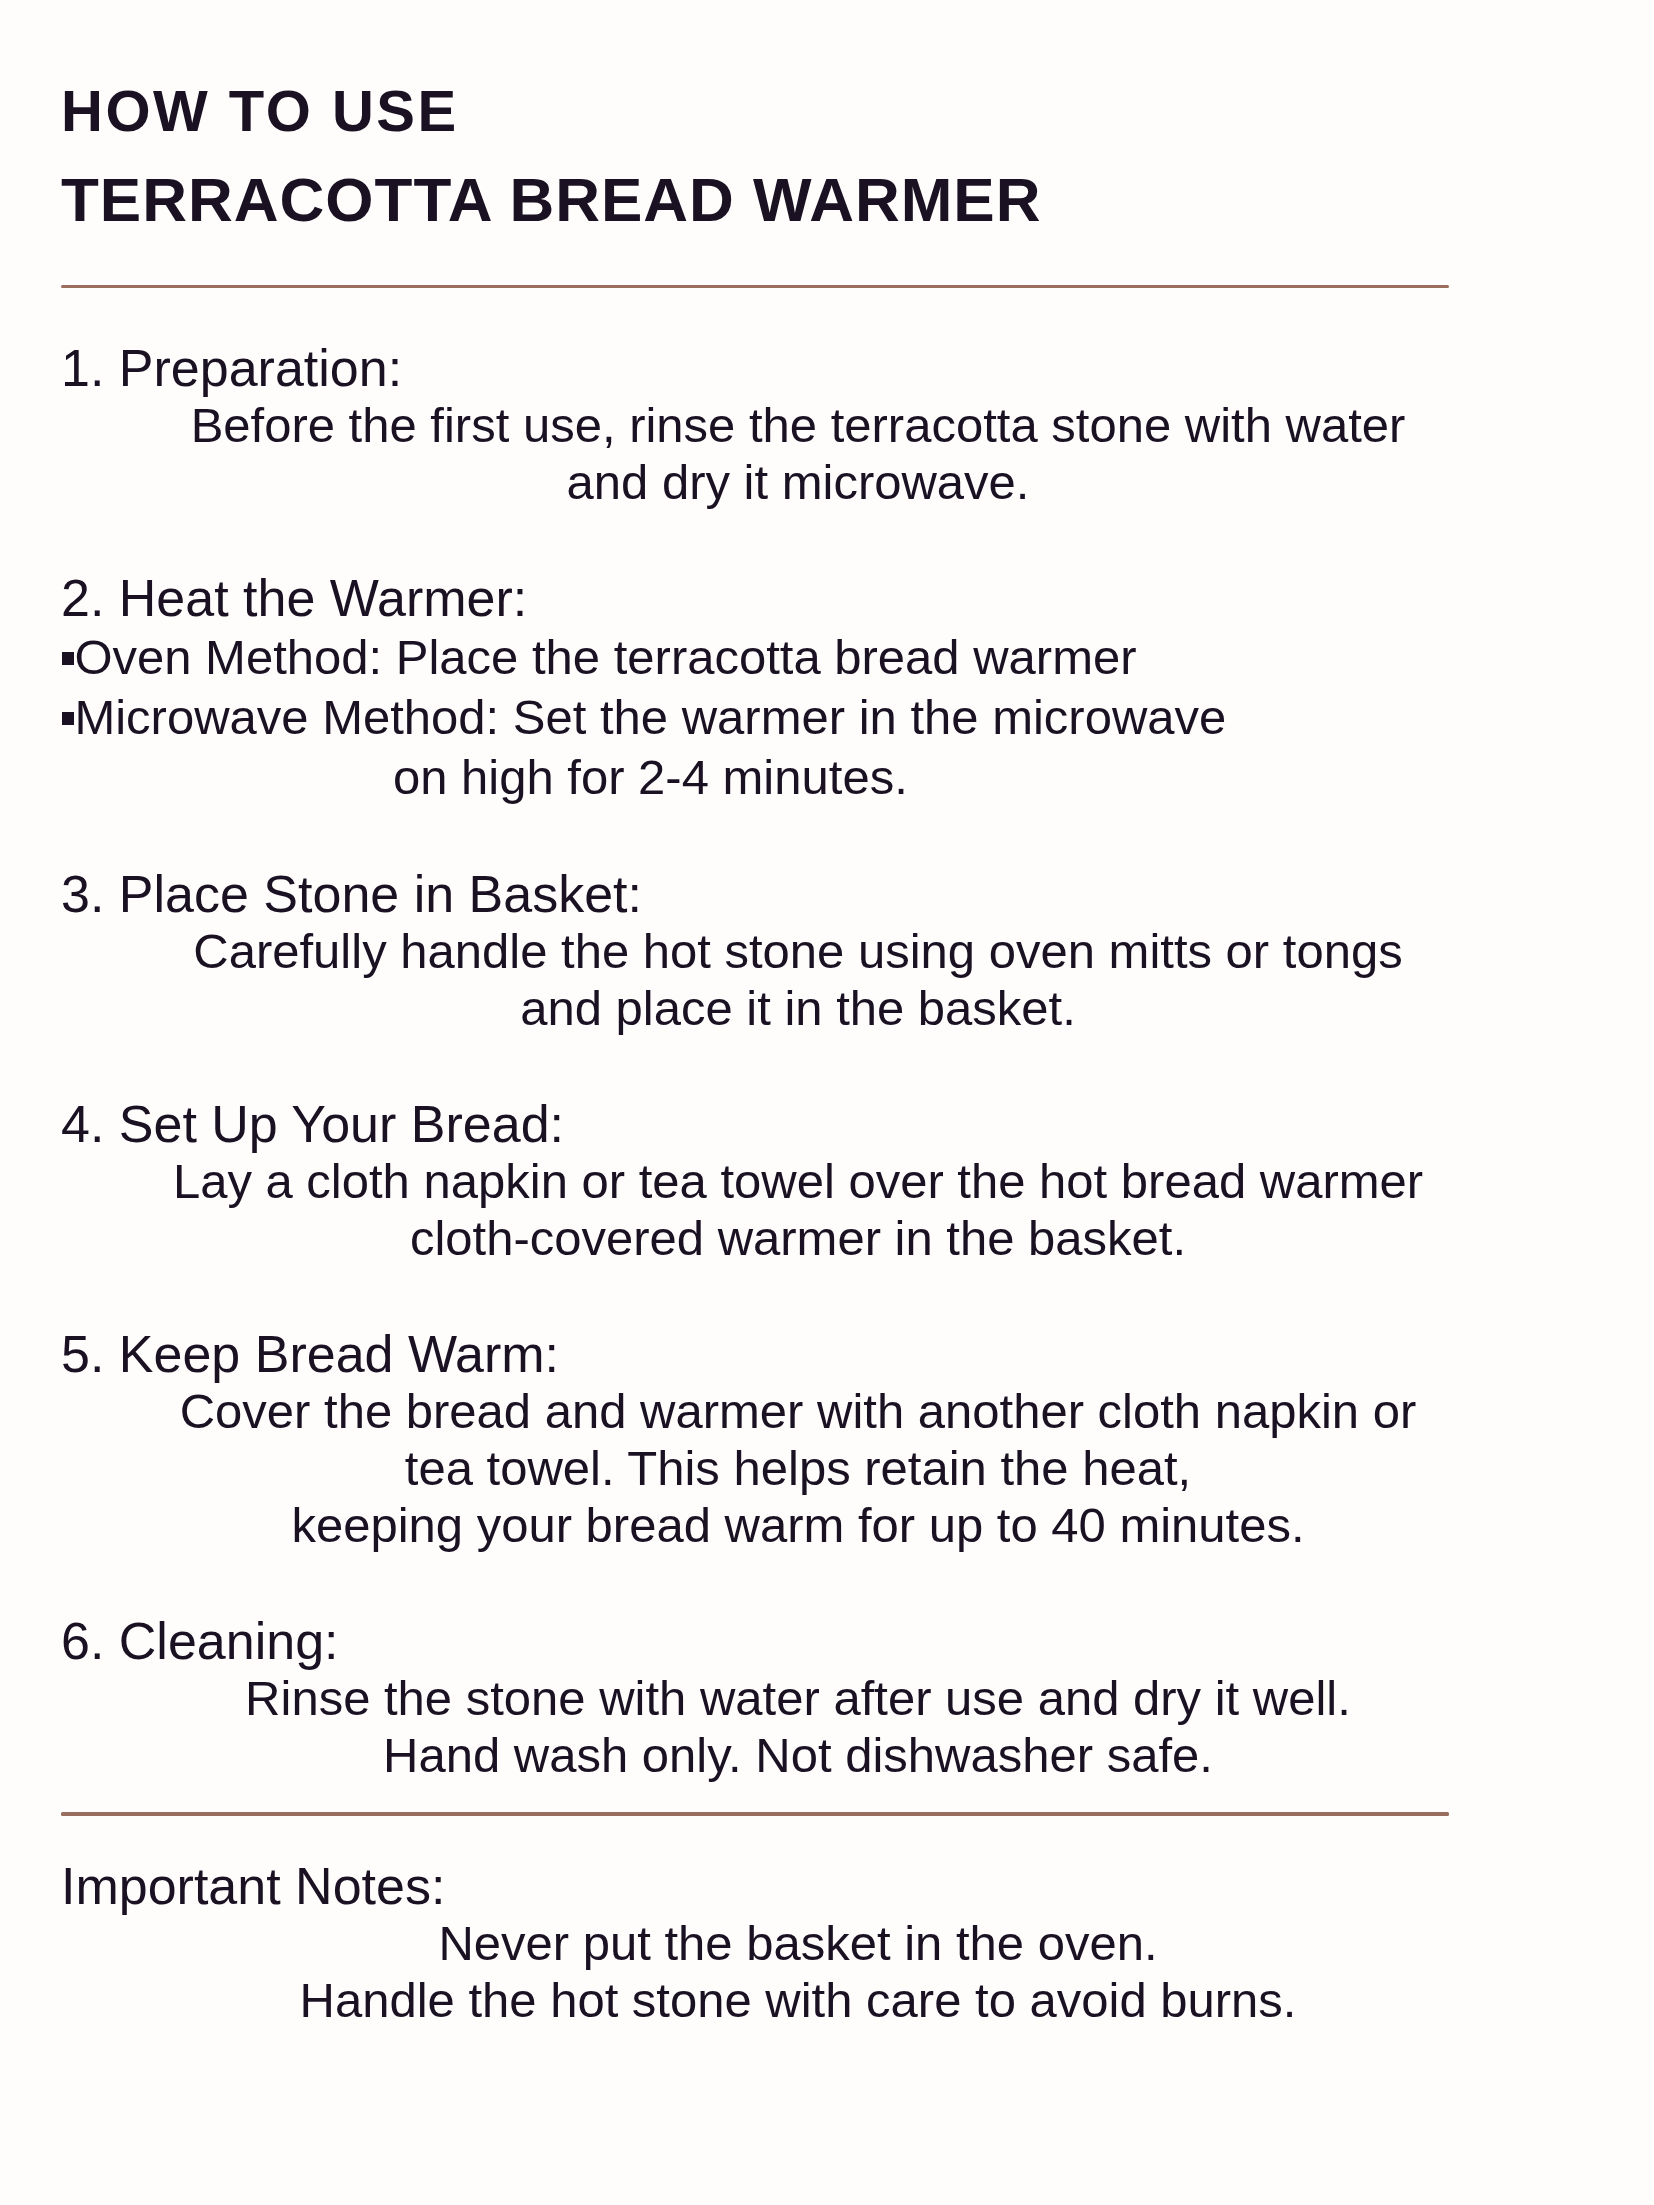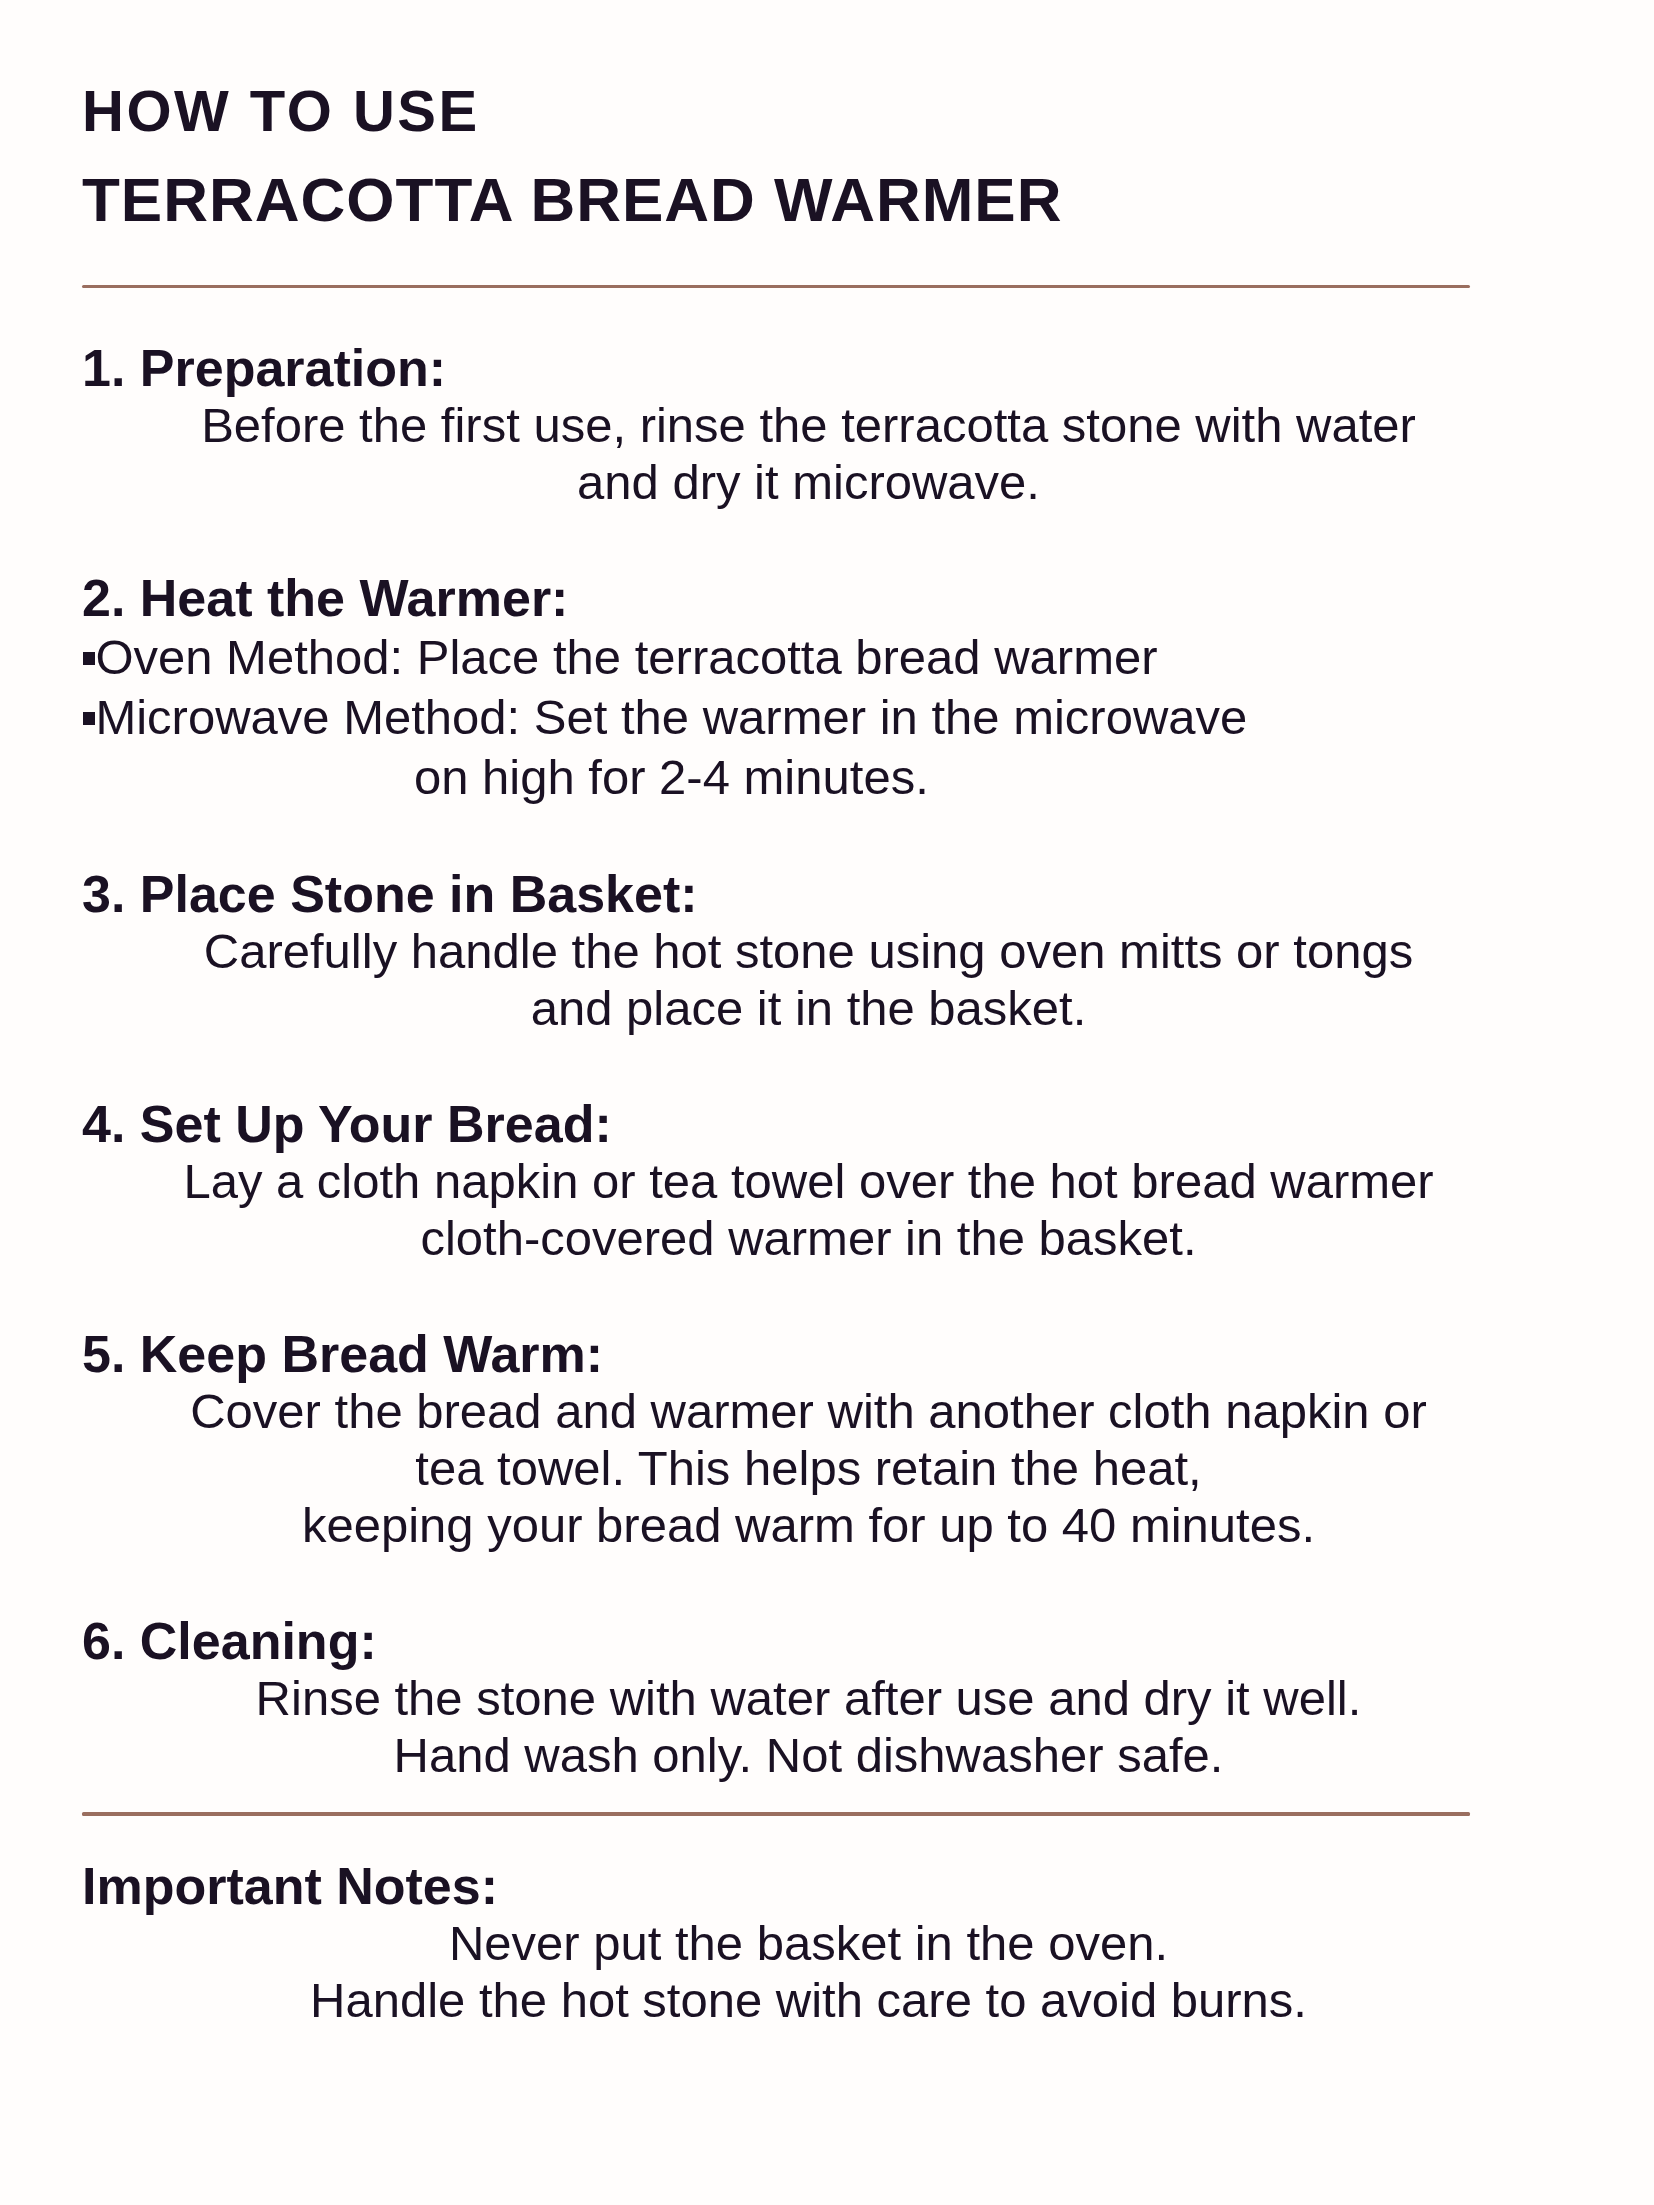--- a/index.html
+++ b/index.html
@@ -6,21 +6,21 @@
     margin: 0;
     padding: 0;
     background: #ffffff;
   }
   .page {
     position: relative;
     width: 1654px;
     height: 2205px;
     box-sizing: border-box;
     background: #fffdfc;
-    padding: 79px 119px 0 82px;
+    padding: 79px 119px 0 61px;
     overflow: hidden;
     font-family: "Liberation Sans", "DejaVu Sans", sans-serif;
     color: #1a1123;
   }
   .eyebrow {
     font-size: 58px;
     font-weight: 700;
     letter-spacing: 2.5px;
     line-height: 1.1;
     color: #1a1123;
@@ -45,21 +45,21 @@
     margin-top: 28px;
   }
   .section {
     margin-top: 59px;
   }
   .section.first {
     margin-top: 52px;
   }
   .heading {
     font-size: 52px;
-    font-weight: 700;
+    font-weight: 400;
     line-height: 57px;
     white-space: nowrap;
   }
   .line {
     font-size: 49px;
     font-weight: 400;
     line-height: 57px;
     white-space: nowrap;
     text-align: center;
   }

